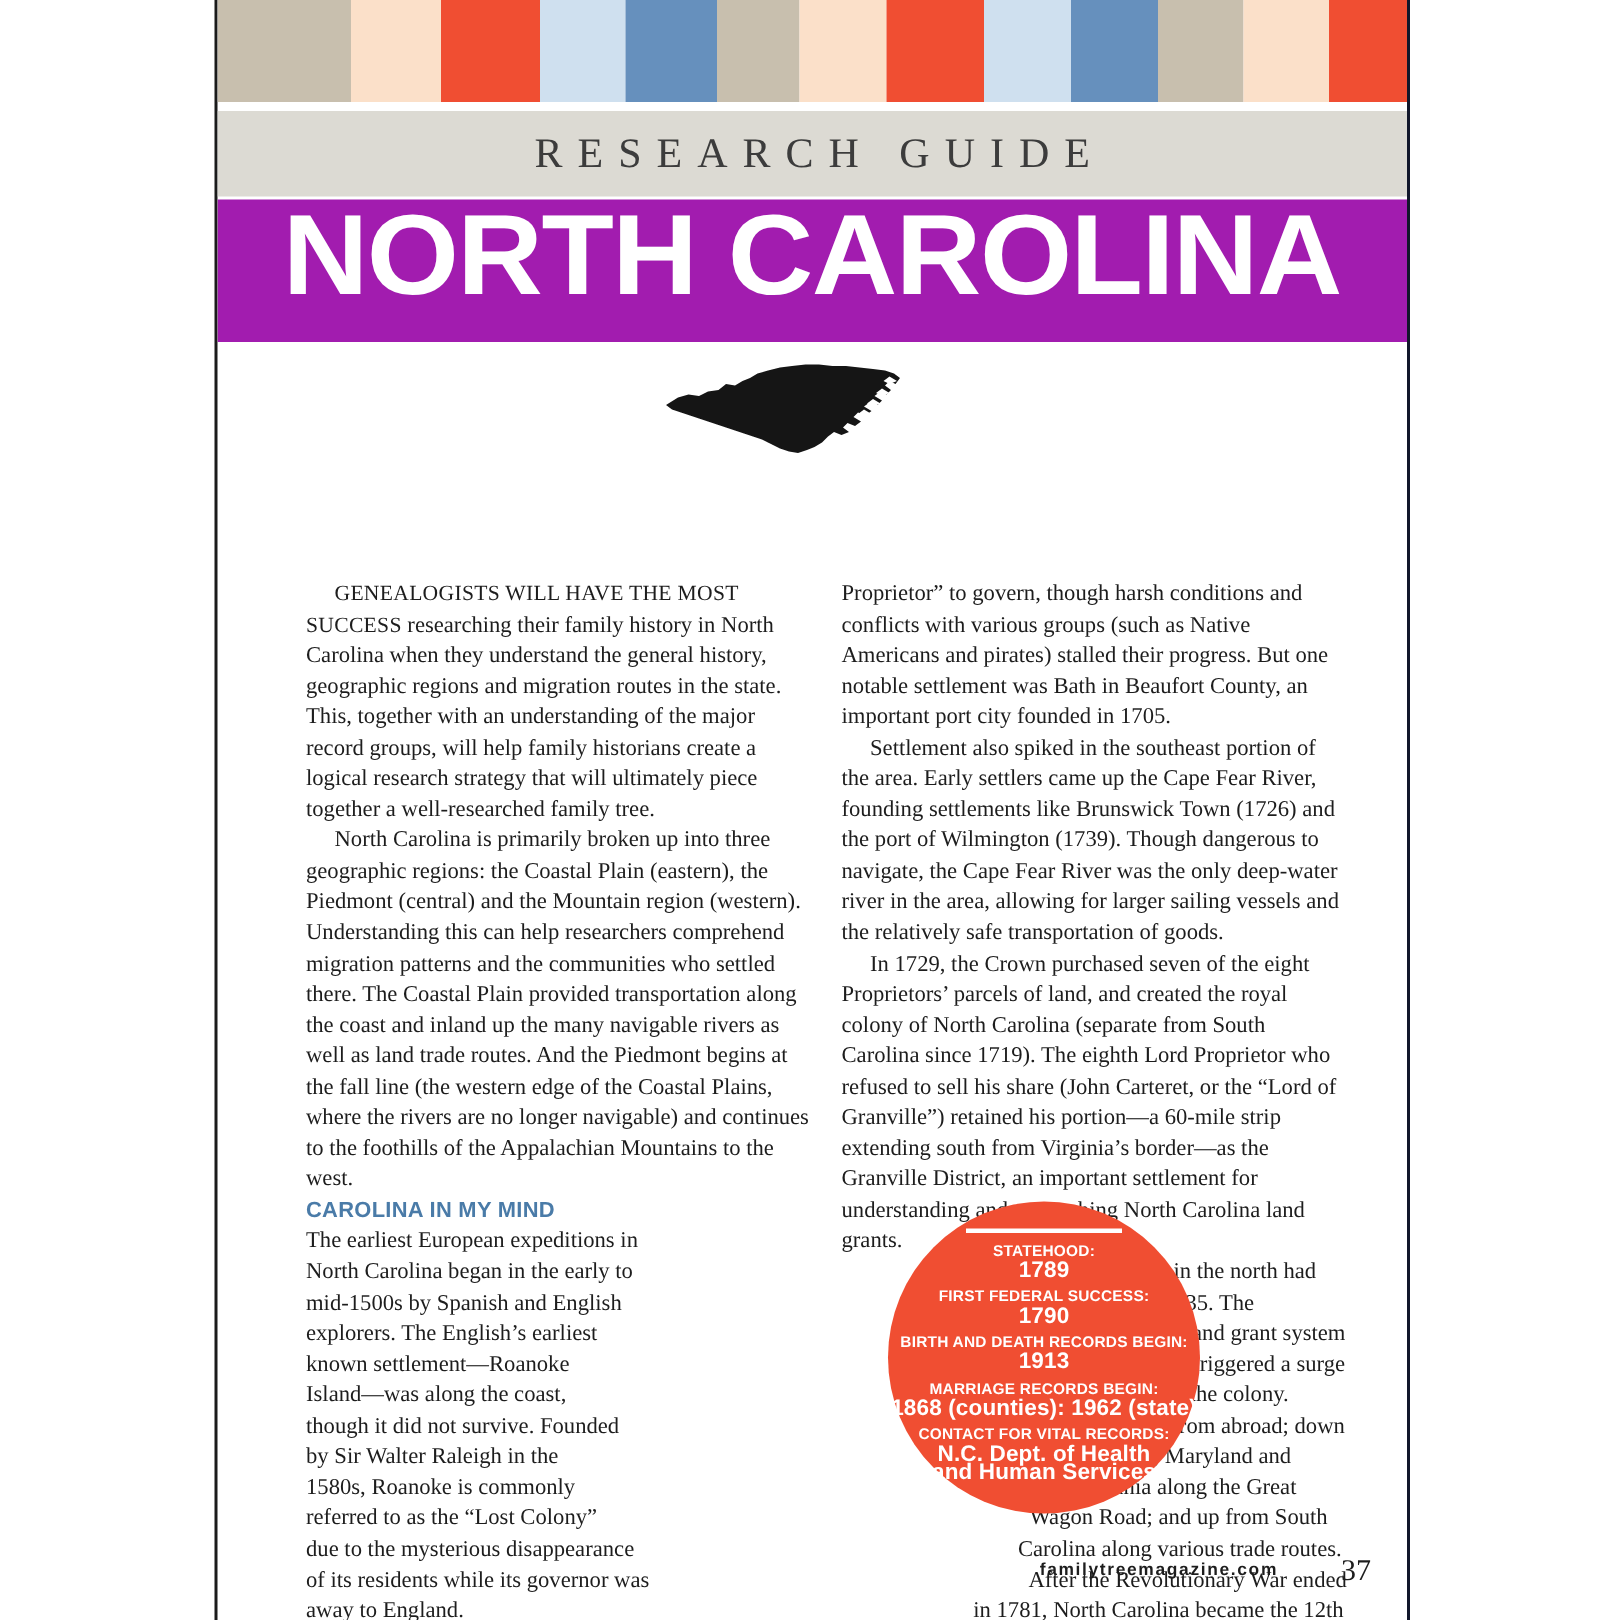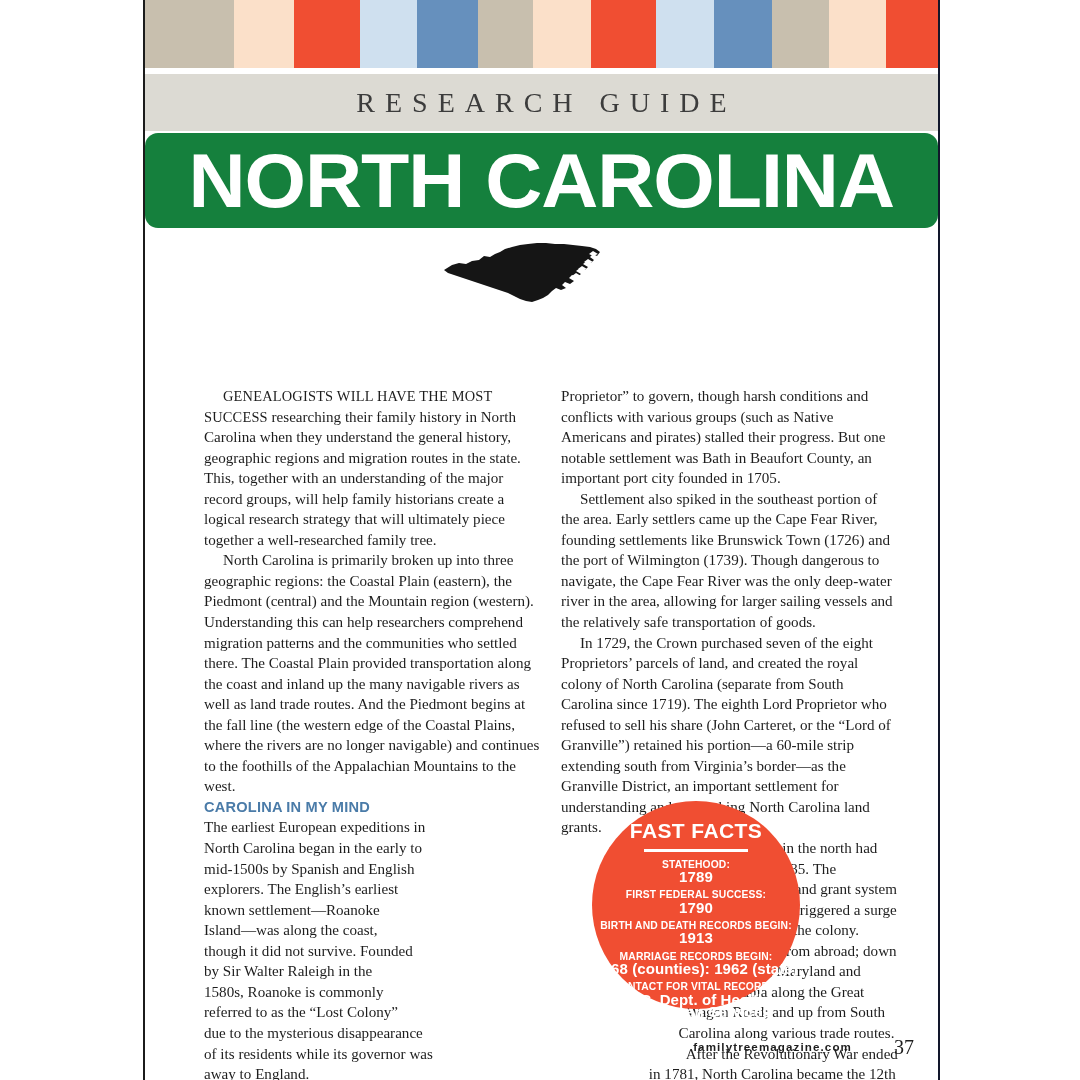--- a/index.html
+++ b/index.html
@@ -55,25 +55,24 @@
     padding-left: 10px;
     white-space: nowrap;
   }
 
   
   #title-band {
     position: absolute;
     left: 0; top: 133px;
     width: 100%;
     height: 95px;
-    background: #15803d;
+    background: #a21caf;
     display: flex;
-    align-items: center;
+    align-items: flex-start;
     justify-content: center;
-    border-radius: 13px;
   }
   #title-band .state-title {
     font-family: "Liberation Sans Narrow", "Liberation Sans", sans-serif;
     font-weight: bold;
     font-size: 76px;
     line-height: 1;
     color: #ffffff;
     letter-spacing: -1px;
     transform: scaleX(1.04);
     white-space: nowrap;
@@ -272,21 +271,20 @@
       <p>Settlement also spiked in the southeast portion of the area. Early settlers came up the Cape Fear River, founding settlements like Brunswick Town (1726) and the port of Wilmington (1739). Though dangerous to navigate, the Cape Fear River was the only deep-water river in the area, allowing for larger sailing vessels and the relatively safe transportation of goods.</p>
       <p>In 1729, the Crown purchased seven of the eight Proprietors’ parcels of land, and created the royal colony of North Carolina (separate from South Carolina since 1719). The eighth Lord Proprietor who refused to sell his share (John Carteret, or the “Lord of Granville”) retained his portion—a 60-mile strip extending south from Virginia’s border—as the Granville District, an important settlement for understanding and researching North Carolina land grants.</p>
       <p><span class="float-circle-right"></span><span>Land opportunities in the north had become scarce by 1735. The establishment of a land grant system in North Carolina triggered a surge of migration into the colony. Migrants came from abroad; down from Virginia, Maryland and Pennsylvania along the Great Wagon Road; and up from South Carolina along various trade routes.</span></p>
       <p>After the Revolutionary War ended in 1781, North Carolina became the 12th state to ratify the Constitution in 1789.</p>
 
     </div>
 
   </div>
 
   <div id="fast-facts">
-    <div class="ff-title">FAST FACTS</div>
     <div class="ff-rule"></div>
     <div id="ff-list">
         <div class="ff-item">
           <span class="ff-label">STATEHOOD:</span>
           <span class="ff-value">1789</span>
         </div>
         <div class="ff-item">
           <span class="ff-label">FIRST FEDERAL SUCCESS:</span>
           <span class="ff-value">1790</span>
         </div>

